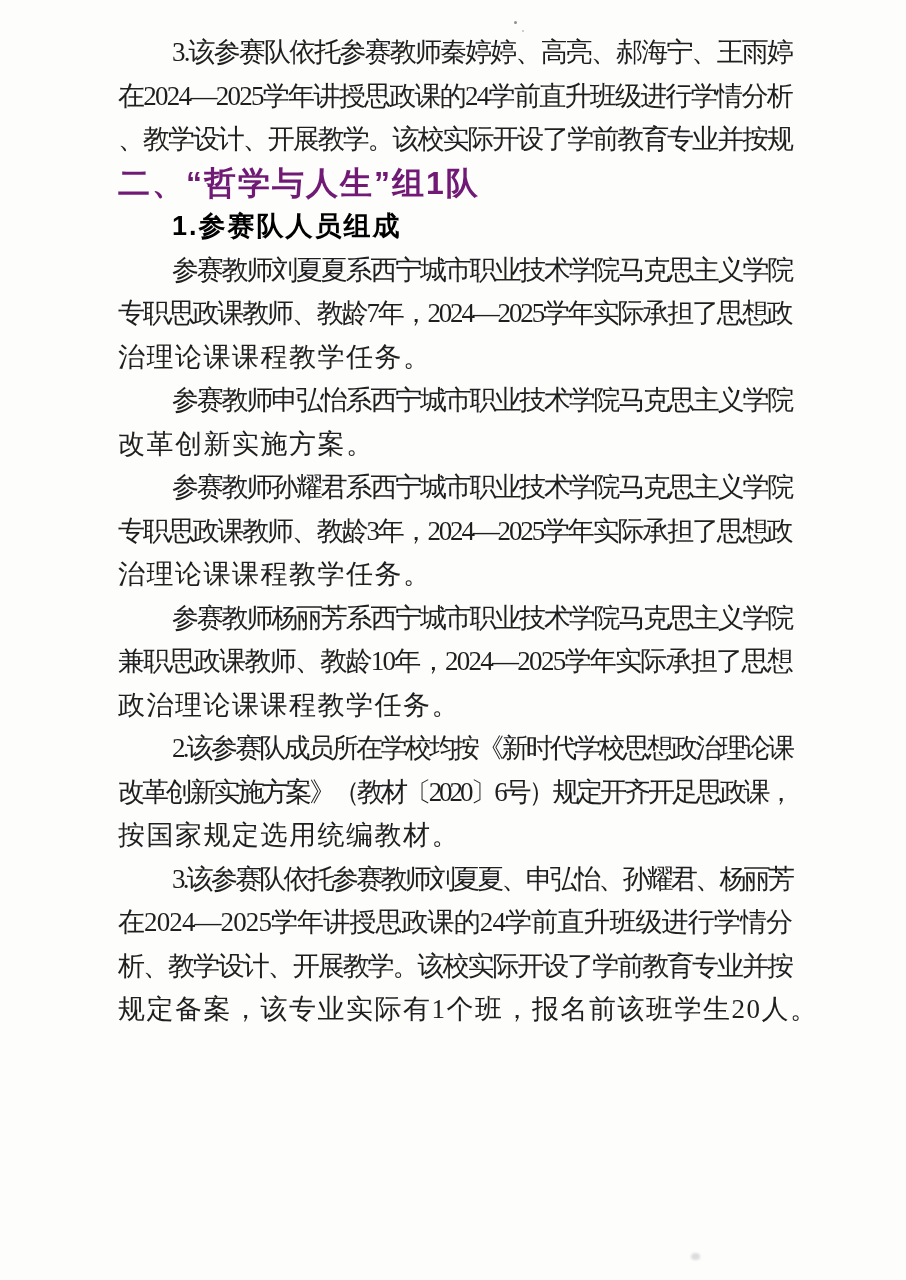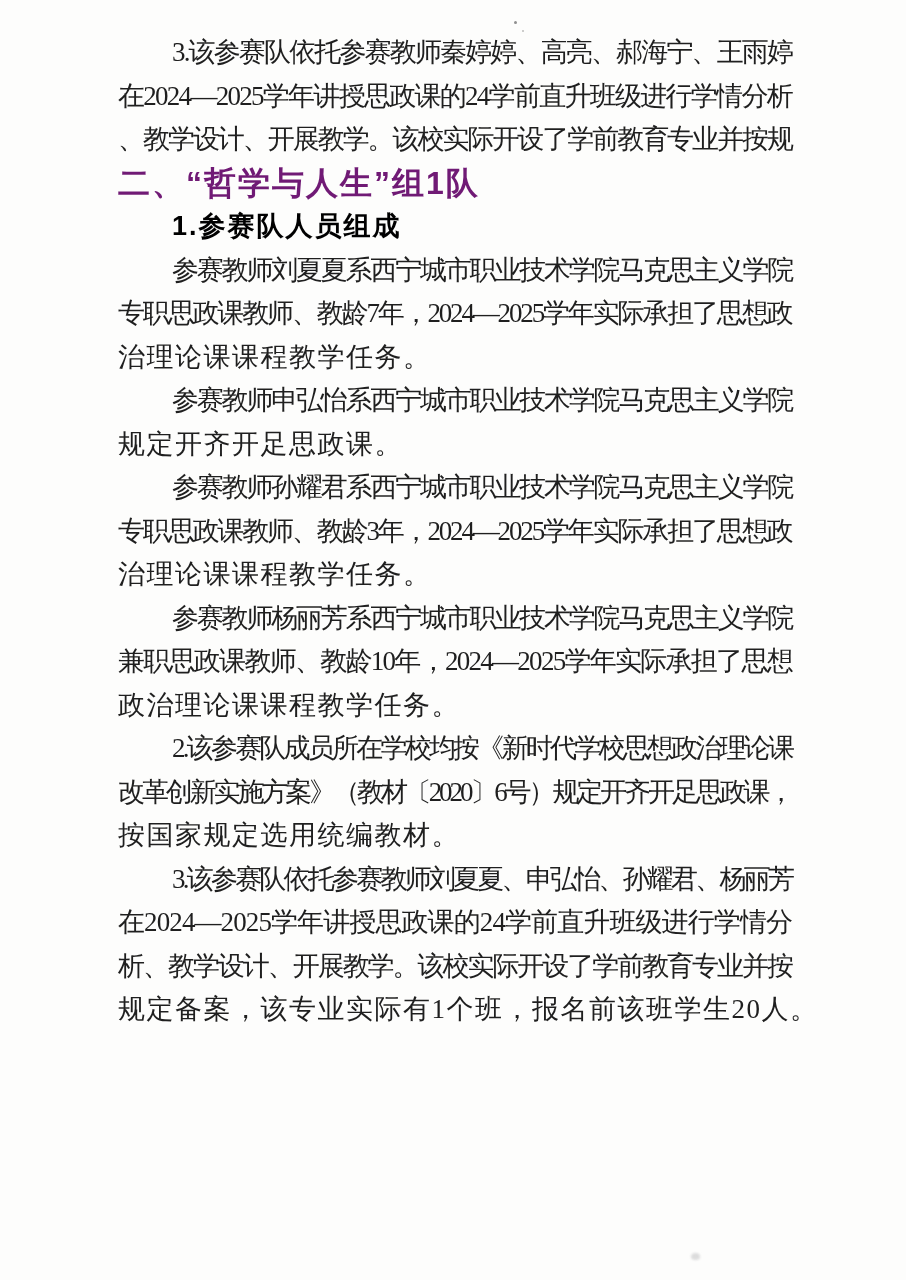--- a/index.html
+++ b/index.html
@@ -80,21 +80,21 @@
   <div class="text-block" id="doc">
       <div class="line body indent fill" style="letter-spacing: -1.85px;">3.该参赛队依托参赛教师秦婷婷、高亮、郝海宁、王雨婷</div>
       <div class="line body fill" style="letter-spacing: -1.72px;">在2024—2025学年讲授思政课的24学前直升班级进行学情分析</div>
       <div class="line body fill" style="letter-spacing: -2.04px;">、教学设计、开展教学。该校实际开设了学前教育专业并按规</div>
       <div class="line heading1">二、“哲学与人生”组1队</div>
       <div class="line heading2 indent">1.参赛队人员组成</div>
       <div class="line body indent fill" style="letter-spacing: -2.2px;">参赛教师刘夏夏系西宁城市职业技术学院马克思主义学院</div>
       <div class="line body fill" style="letter-spacing: -2.16px;">专职思政课教师、教龄7年，2024—2025学年实际承担了思想政</div>
       <div class="line body">治理论课课程教学任务。</div>
       <div class="line body indent fill" style="letter-spacing: -2.2px;">参赛教师申弘怡系西宁城市职业技术学院马克思主义学院</div>
-      <div class="line body">规定开齐开足思政课。</div>
+      <div class="line body">改革创新实施方案。</div>
       <div class="line body indent fill" style="letter-spacing: -2.2px;">参赛教师孙耀君系西宁城市职业技术学院马克思主义学院</div>
       <div class="line body fill" style="letter-spacing: -2.16px;">专职思政课教师、教龄3年，2024—2025学年实际承担了思想政</div>
       <div class="line body">治理论课课程教学任务。</div>
       <div class="line body indent fill" style="letter-spacing: -2.2px;">参赛教师杨丽芳系西宁城市职业技术学院马克思主义学院</div>
       <div class="line body fill" style="letter-spacing: -1.72px;">兼职思政课教师、教龄10年，2024—2025学年实际承担了思想</div>
       <div class="line body">政治理论课课程教学任务。</div>
       <div class="line body indent fill" style="letter-spacing: -2.78px;">2.该参赛队成员所在学校均按《新时代学校思想政治理论课</div>
       <div class="line body fill" style="letter-spacing: -3.1px;">改革创新实施方案》（教材〔2020〕6号）规定开齐开足思政课，</div>
       <div class="line body">按国家规定选用统编教材。</div>
       <div class="line body indent fill" style="letter-spacing: -2.78px;">3.该参赛队依托参赛教师刘夏夏、申弘怡、孙耀君、杨丽芳</div>

